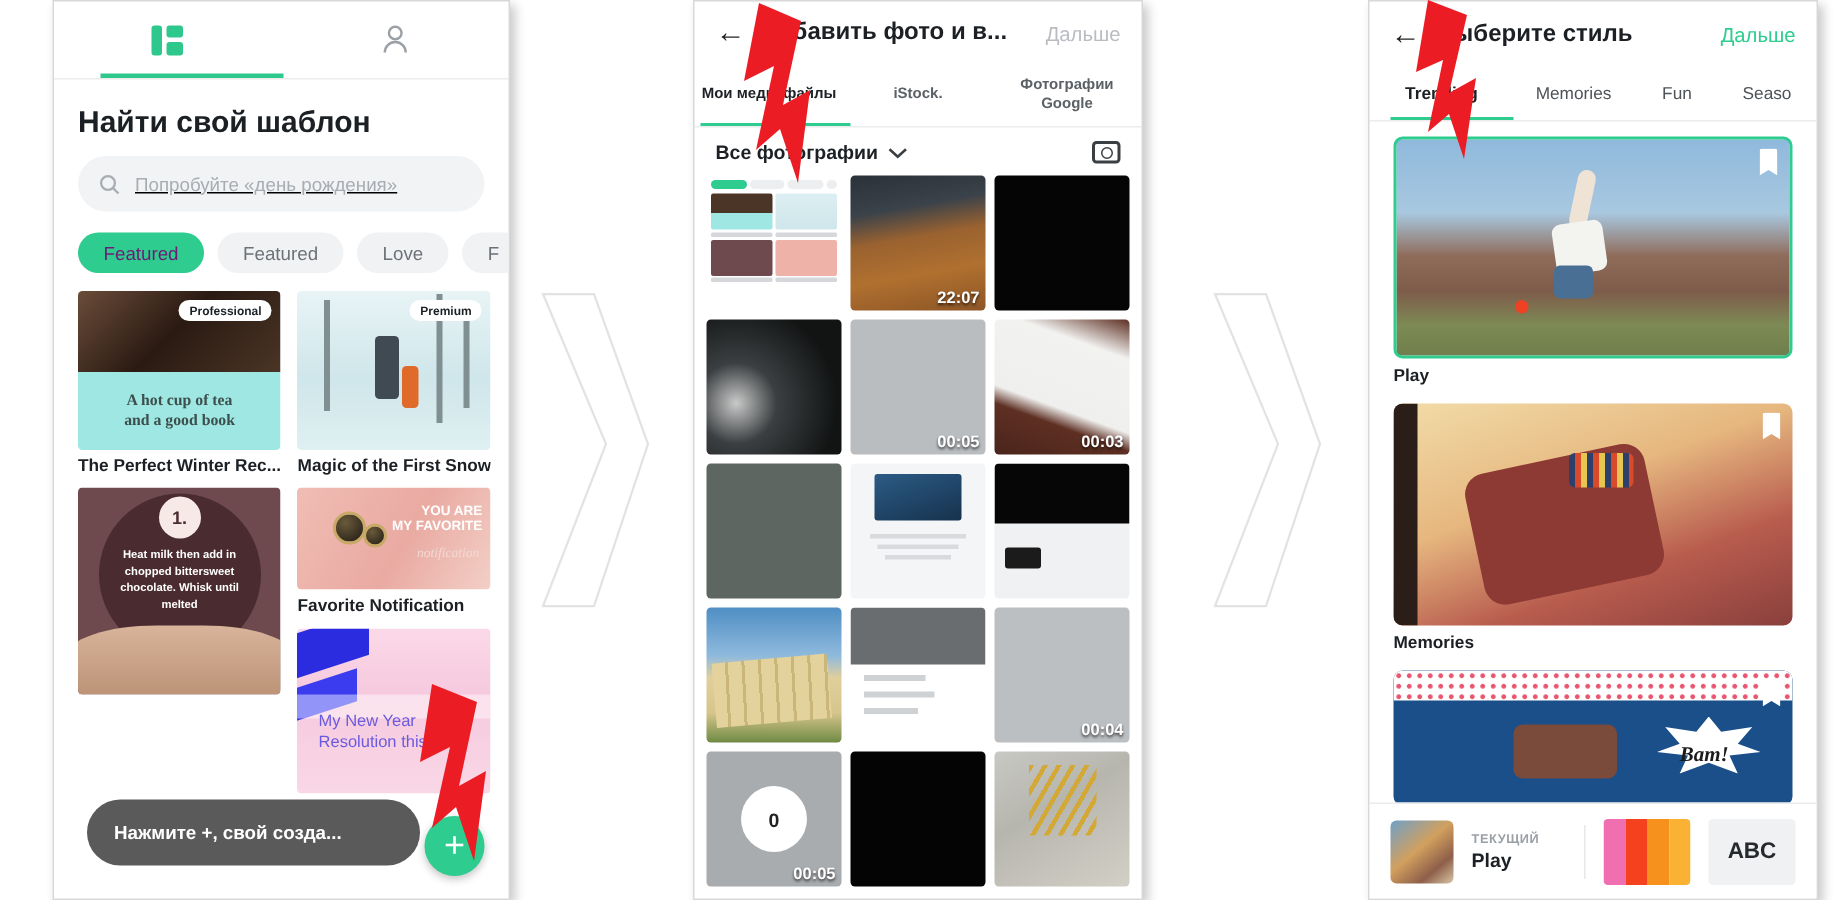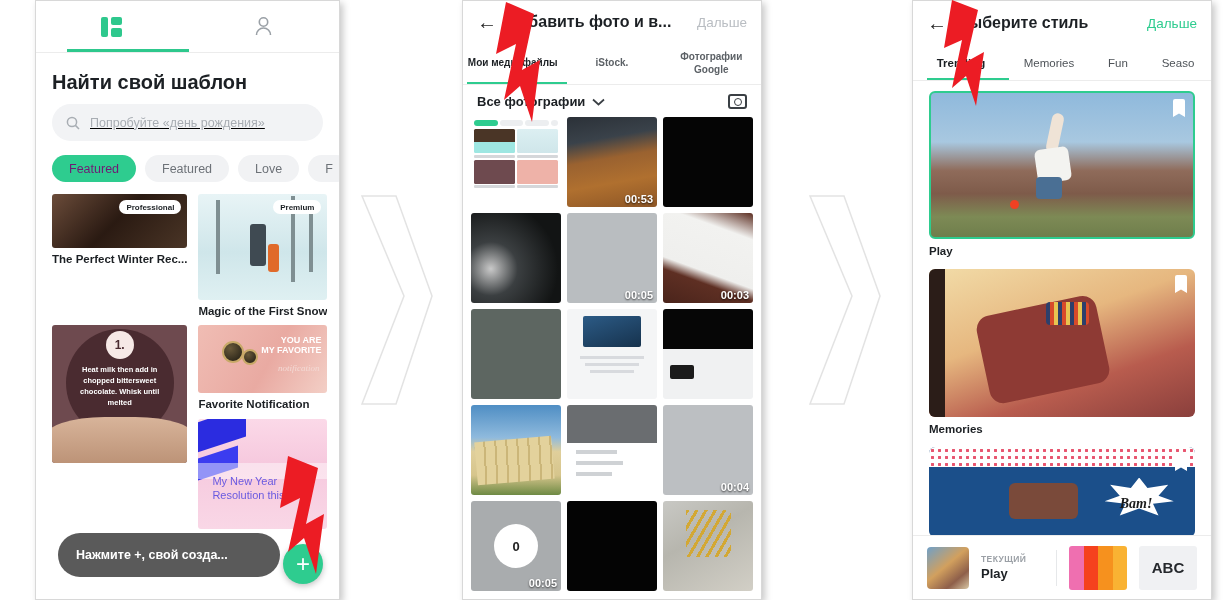--- a/index.html
+++ b/index.html
@@ -215,20 +215,24 @@
       <div class="chip">Featured</div>
       <div class="chip">Love</div>
       <div class="chip">F</div>
     </div>
 
     <div class="tpl-grid">
 
       <div class="tpl">
         <div class="tpl-thumb">
           <div class="art-tea-top"></div>
+          <div class="art-tea-bot">
+            <span><span>A hot cup of tea</span><br>
+            <span>and a good book</span></span>
+          </div>
           <div class="badge">Professional</div>
         </div>
         <div class="tpl-cap">The Perfect Winter Rec...</div>
       </div>
 
       <div class="tpl">
         <div class="tpl-thumb">
           <div class="art-snow">
             <span class="tree" style="left:14%;top:6px;height:74px;"></span>
             <span class="tree" style="left:72%;top:2px;height:86px;"></span>
@@ -335,21 +339,21 @@
               <div class="mini-cap"></div>
             </div>
           <div>
               <div class="mini-card" style="background:#eeb2a8;"></div>
               <div class="mini-cap"></div>
             </div>
         </div>
       </div>
 
       <div class="ph" style="background:linear-gradient(170deg,#2b3138 0%,#3a424a 26%,#9a6230 46%,#b0702f 70%,#8d5626 100%);">
-        <span class="dur">00:53</span>
+        <span class="dur">22:07</span>
       </div>
 
       <div class="ph" style="background:#050505;"></div>
 
       <div class="ph" style="background:radial-gradient(circle at 22% 62%,#c9c9c9 0%,#3b3f41 30%,#121414 75%);"></div>
 
       <div class="ph" style="background:#b9bdc0;">
         <span class="dur">00:05</span>
       </div>
 

